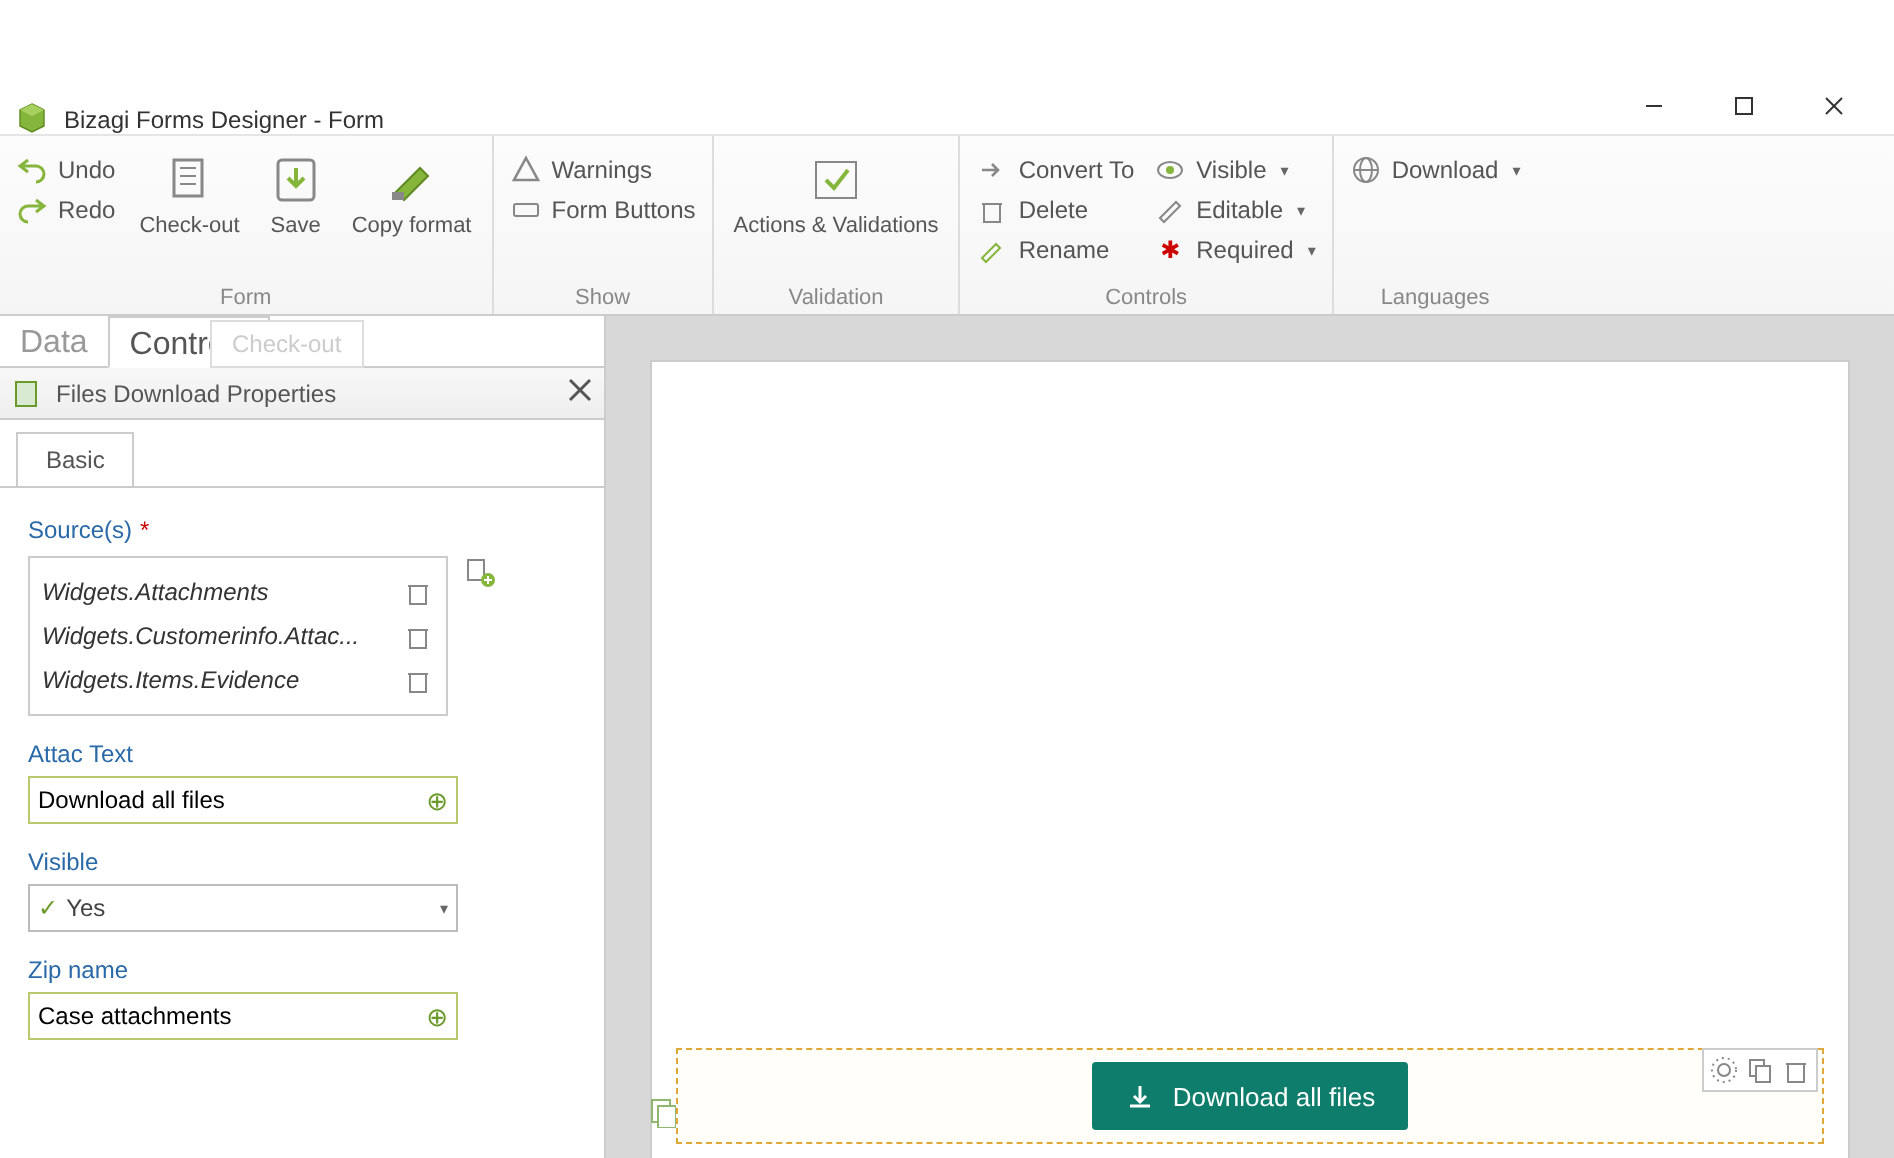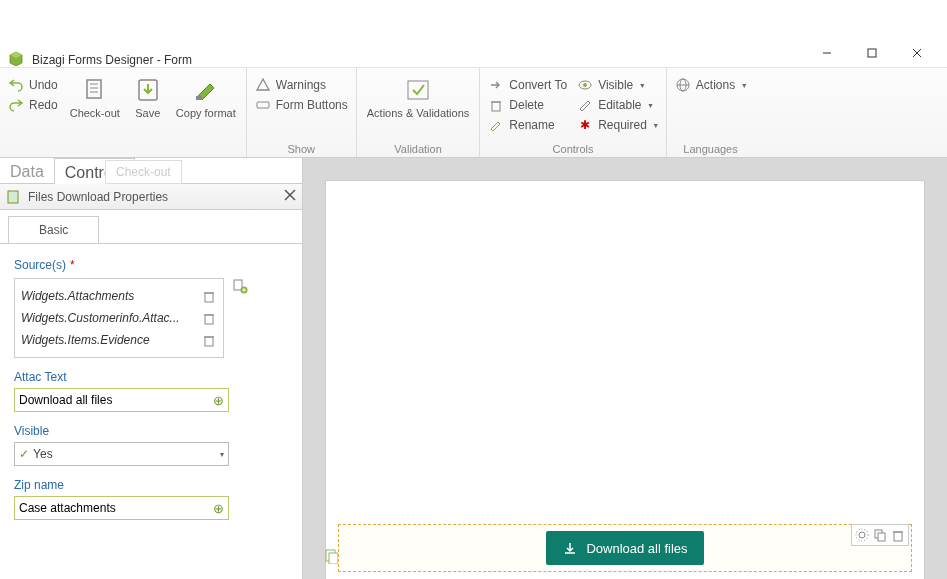--- a/index.html
+++ b/index.html
@@ -25,21 +25,21 @@
 
 .main { display: flex; height: calc(579px - 30px - 90px); }
 .sidepanel { width: 303px; border-right: 1px solid #ccc; background: #fff; display:flex; flex-direction:column; }
 .sidetabs { display: flex; height: 26px; border-bottom: 1px solid #ccc; position:relative;}
 .sidetab { padding: 5px 10px; font-size: 16px; color: #999; }
 .sidetab.active { background:#fff; border:1px solid #ccc; border-bottom:1px solid #fff; margin-bottom:-1px; color:#555;}
 .ghosttab { position:absolute; left:105px; top:2px; border:1px solid #ddd; color:#ccc; padding:4px 10px; background:#fff;}
 .phead { height: 26px; background: linear-gradient(#f8f8f8,#eee); border-bottom:1px solid #ccc; display:flex; align-items:center; padding:0 6px; font-size:12px; color:#555;}
 .phead .close { margin-left:auto; }
 .ptabs { display:flex; padding:6px 8px 0 8px; }
-.ptab { border:1px solid #ccc; border-bottom:none; padding:6px 30px; background:#fff; font-size:12px; color:#555;}
+.ptab { border:1px solid #ccc; border-bottom:none; padding:6px 14px; background:#fff; font-size:12px; color:#555;}
 .pbody { padding: 14px 14px; border-top:1px solid #ccc; display:flex; flex-direction:column; gap:12px; overflow:auto;justify-content:flex-end;}
 .field-label { color:#2a6aa8; font-size:12px; }
 .req { color:#c00; margin-left:4px; }
 .srcbox { border:1px solid #ccc; padding:6px; width:210px; }
 .srcrow { display:flex; align-items:center; justify-content:space-between; height:22px; font-style:italic; color:#333; font-size:12px;}
 .srcrow .del { color:#888;}
 .srcwrap { display:flex; gap:8px; align-items:flex-start;}
 .addbtn { color:#6a9a2a; }
 .txtinput { width: 215px; height:24px; border:1px solid #b9c96d; display:flex; align-items:center; padding:0 4px; justify-content:space-between;}
 .txtinput input { border:none; outline:none; font-size:12px; flex:1; background:transparent;}
@@ -138,20 +138,21 @@
       <div class="rbig">
           <span class="ico">
             <svg viewBox="0 0 28 28">
               <path d="M6 20 L18 8 L22 12 L10 24 Z" fill="#86b53b" stroke="#5d8a1f"></path>
               <rect x="4" y="20" width="6" height="4" fill="#888"></rect>
             </svg>
           </span>
           <span>Copy format</span>
         </div>
     </div>
+    <div class="rgroup-label">Form</div>
   </div>
 
   <div class="rgroup">
     <div class="rgroup-body">
       <div class="rcol">
         <div class="ritem">
             <span class="ico16">
               <svg viewBox="0 0 16 16">
                 <path d="M8 2 L14 13 H2 Z" fill="none" stroke="#888" stroke-width="1.3"></path>
               </svg>
@@ -249,21 +250,21 @@
     <div class="rgroup-body">
       <div class="rcol">
         <div class="ritem">
             <span class="ico16">
               <svg viewBox="0 0 16 16">
                 <circle cx="8" cy="8" r="6" fill="none" stroke="#888"></circle>
                 <ellipse cx="8" cy="8" rx="3" ry="6" fill="none" stroke="#888"></ellipse>
                 <line x1="2" y1="8" x2="14" y2="8" stroke="#888"></line>
               </svg>
             </span>
-            <span>Actions</span>
+            <span>Download</span>
             <span class="caret">▾</span>
           </div>
       </div>
     </div>
     <div class="rgroup-label">Languages</div>
   </div>
 </div>
 
 <div class="main">
   <div class="sidepanel">

